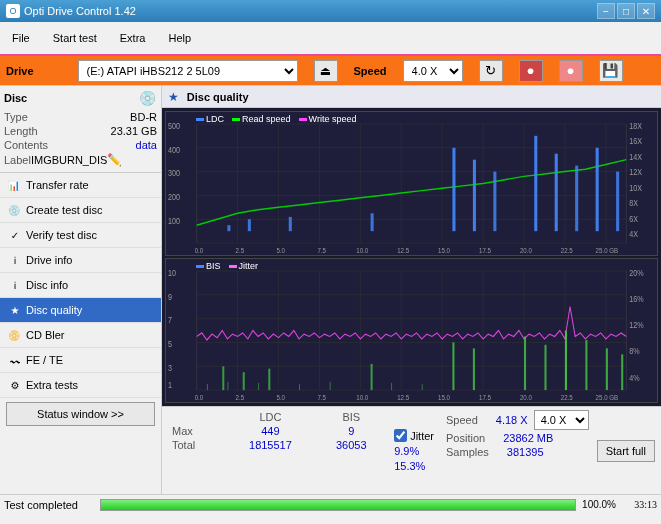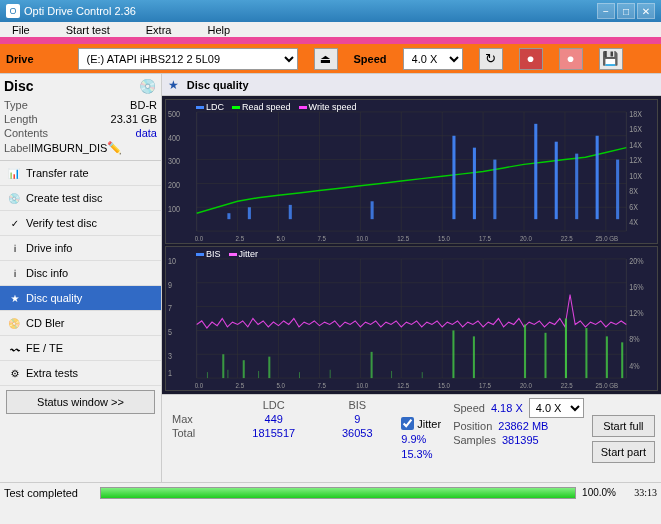--- a/index.html
+++ b/index.html
@@ -21,26 +21,26 @@
     .title-bar-controls { display: flex; gap: 2px; }
     .title-btn {
       width: 18px; height: 16px; background: rgba(255,255,255,0.2);
       border: 1px solid rgba(255,255,255,0.3); color: white;
       font-size: 10px; cursor: pointer; display: flex; align-items: center; justify-content: center;
     }
 
     
     .menu-bar {
       background: #f0f0f0;
-      border-bottom: 7px solid #ec4899;
-      height: 22px;
+      border-bottom: 2px solid #ec4899;
+      height: 34px;
       display: flex;
       align-items: center;
       padding: 0 4px;
-      gap: 20px;
+      gap: 7px;
     }
     .menu-item {
       padding: 2px 8px;
       font-size: 11px;
       cursor: pointer;
       color: #000;
     }
 
     
     .drive-bar {
@@ -100,21 +100,21 @@
 
     
     .disc-section {
       border-bottom: 1px solid #ccc;
       padding: 4px;
     }
     .disc-header {
       display: flex; align-items: center; justify-content: space-between;
       margin-bottom: 4px;
     }
-    .disc-title { font-size: 14px; font-weight: bold; }
+    .disc-title { font-size: 11px; font-weight: bold; }
     .disc-icon { font-size: 14px; }
     .disc-row { display: flex; justify-content: space-between; padding: 1px 0; font-size: 11px; }
     .disc-key { color: #555; }
     .disc-val { color: #000; font-weight: 500; }
     .disc-val.blue { color: #0000cc; }
     .disc-label-row { display: flex; align-items: center; padding: 1px 0; font-size: 11px; }
 
     
     .nav-items { display: flex; flex-direction: column; }
     .nav-item {
@@ -204,21 +204,21 @@
     .stats-table { flex: 1; }
     .stats-table table { width: 100%; font-size: 11px; border-collapse: collapse; }
     .stats-table th { color: #555; text-align: center; font-weight: normal; padding: 1px 4px; }
     .stats-table td { text-align: center; padding: 1px 4px; color: #0000cc; }
     .stats-table td.label { color: #555; text-align: left; }
     .jitter-cb { accent-color: #316ac5; }
 
     .speed-info { display: flex; flex-direction: column; gap: 2px; font-size: 11px; }
     .speed-row { display: flex; gap: 6px; align-items: center; }
     .speed-key { color: #555; }
-    .speed-val { color: #0000cc; }
+    .speed-val { color: #0000cc; margin-left: 12px; }
     .speed-select2 {
       height: 20px; font-size: 11px; border: 1px solid #999;
       background: white; padding: 0 2px; width: 55px;
     }
 
     .action-btns { display: flex; flex-direction: column; gap: 4px; justify-content: center; }
     .action-btn {
       height: 22px; font-size: 11px;
       border: 1px solid #999; background: #e8e8e8;
       cursor: pointer; padding: 0 8px; white-space: nowrap;
@@ -250,21 +250,21 @@
 
     
     .chart-svg { width: 100%; height: 100%; }
   </style>
 </head>
 <body>
 
 <div class="title-bar">
   <div class="title-bar-left">
     <div class="title-bar-icon">O</div>
-    <span class="title-bar-title">Opti Drive Control 2.36</span>
+    <span class="title-bar-title">Opti Drive Control 1.42</span>
   </div>
   <div class="title-bar-controls">
     <button class="title-btn">−</button>
     <button class="title-btn">□</button>
     <button class="title-btn close">✕</button>
   </div>
 </div>
 
 <div class="menu-bar">
   <div class="menu-item">File</div>
@@ -580,21 +580,20 @@
           <span class="speed-val">23862 MB</span>
         </div>
         <div class="speed-row">
           <span class="speed-key">Samples</span>
           <span class="speed-val">381395</span>
         </div>
       </div>
 
       <div class="action-btns">
         <button class="action-btn">Start full</button>
-        <button class="action-btn">Start part</button>
       </div>
 
     </div>
 
   </div>
 </div>
 
 <div class="progress-area">
   <span style="font-size:11px;min-width:90px;">Test completed</span>
   <div class="progress-bar-container">

